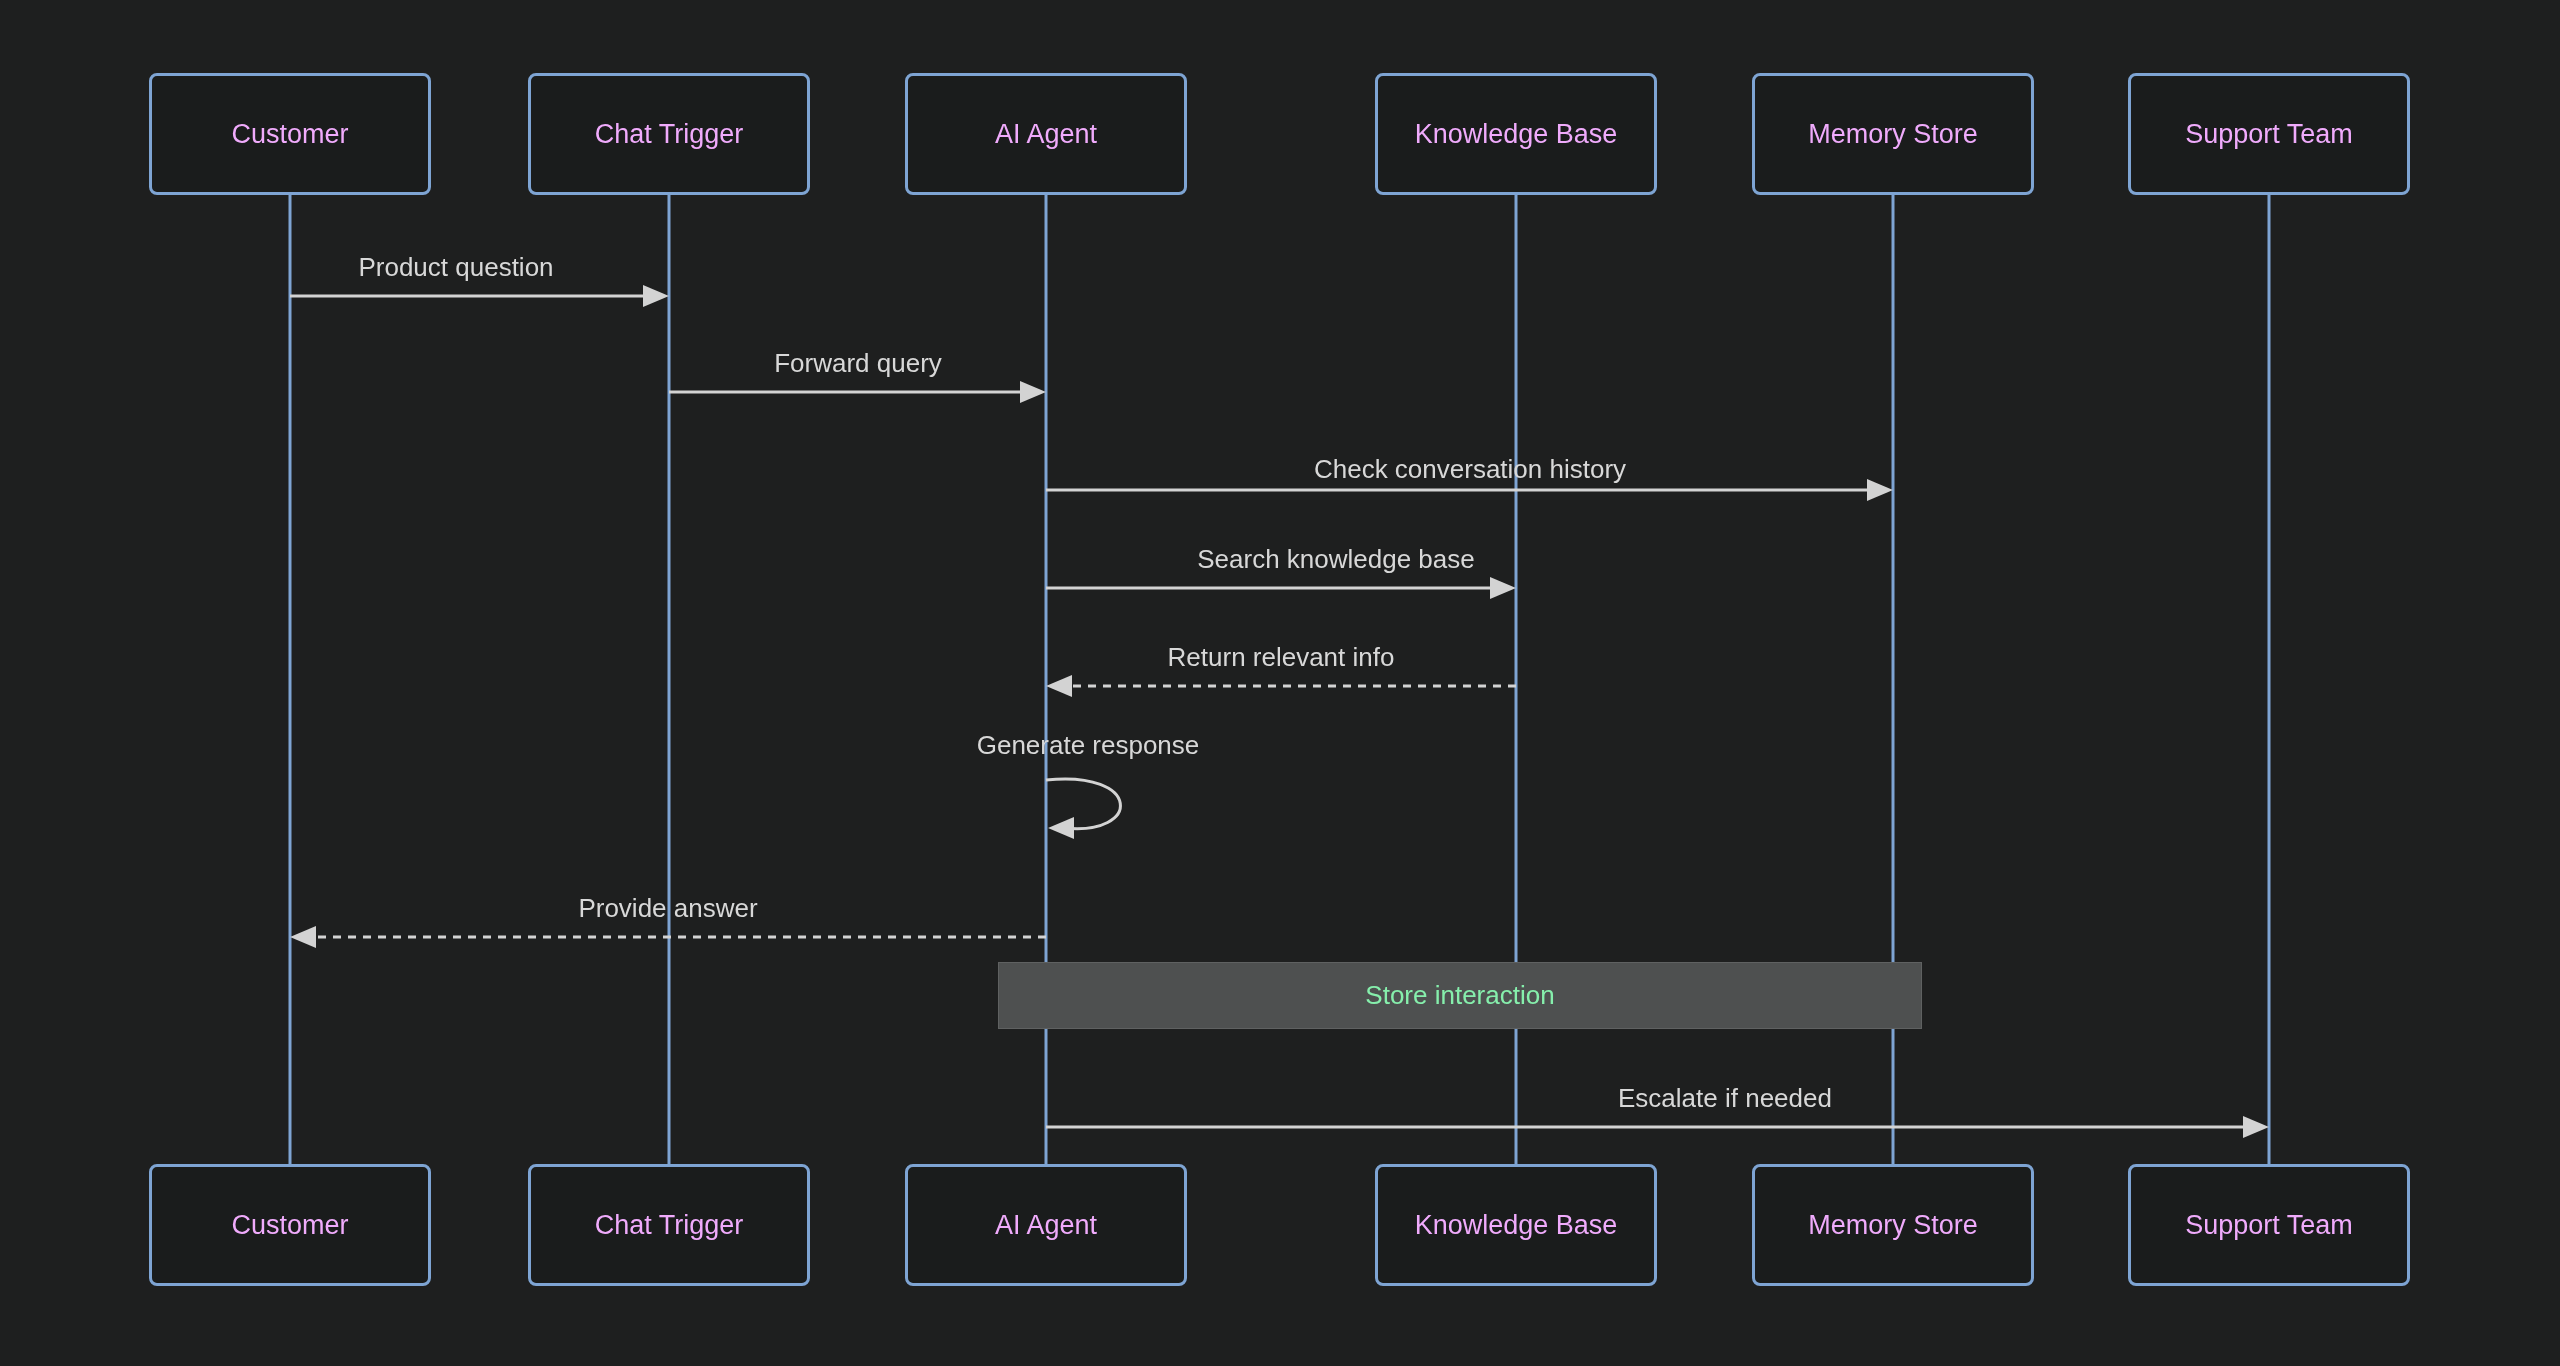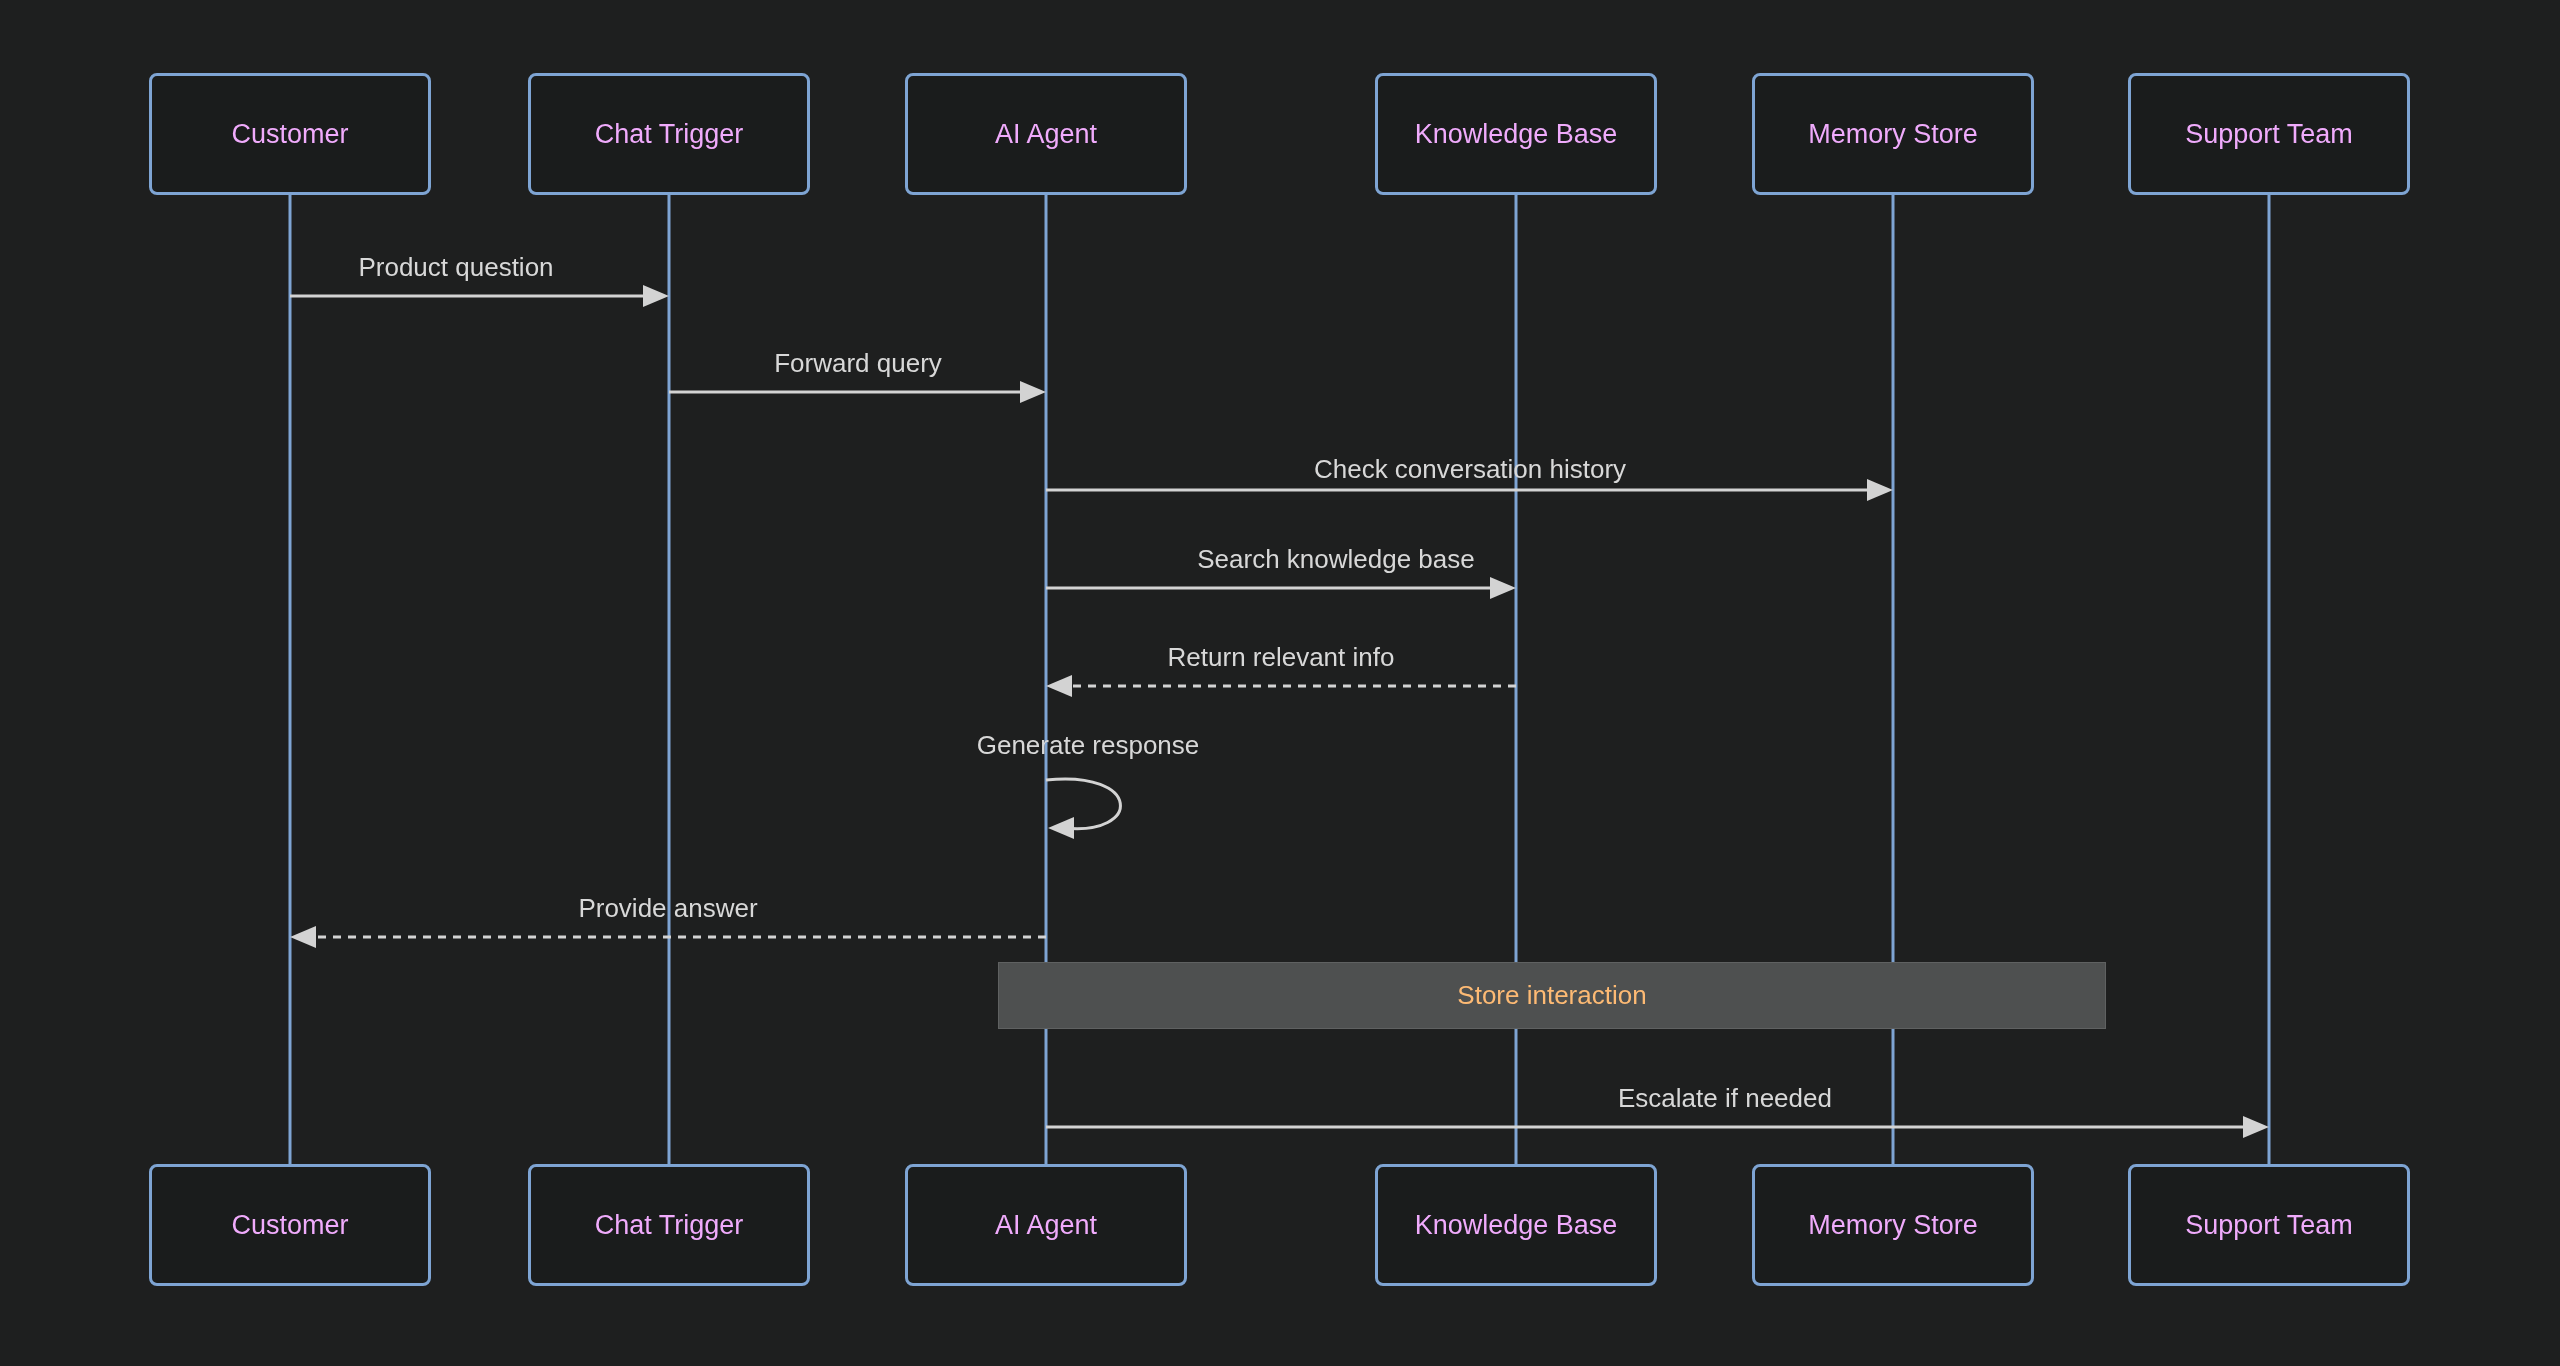--- a/index.html
+++ b/index.html
@@ -13,24 +13,24 @@
     position:absolute; width:282px; height:122px; box-sizing:border-box;
     background:#1a1c1c; border:3px solid #7ea4d3; border-radius:8px;
     display:flex; align-items:center; justify-content:center;
     color:#f0abfc; font-size:27px;
   }
   .msg-label {
     position:absolute; transform:translateX(-50%);
     color:#d8d8d8; font-size:26px; white-space:nowrap;
   }
   .note-box {
-    position:absolute; left:998px; top:962px; width:1108px; height:67px;
+    position:absolute; left:998px; top:962px; width:924px; height:67px;
     box-sizing:border-box; background:#4e5050; border:1px solid #5f6161;
     display:flex; align-items:center; justify-content:center;
-    color:#fdba74; font-size:26px;
+    color:#86efac; font-size:26px;
   }
 </style>
 </head>
 <body>
 
 <div class="canvas">
 
   <svg class="layer" width="2560" height="1366" viewBox="0 0 2560 1366">
 
     <g stroke="#7ea4d3" stroke-width="3">

